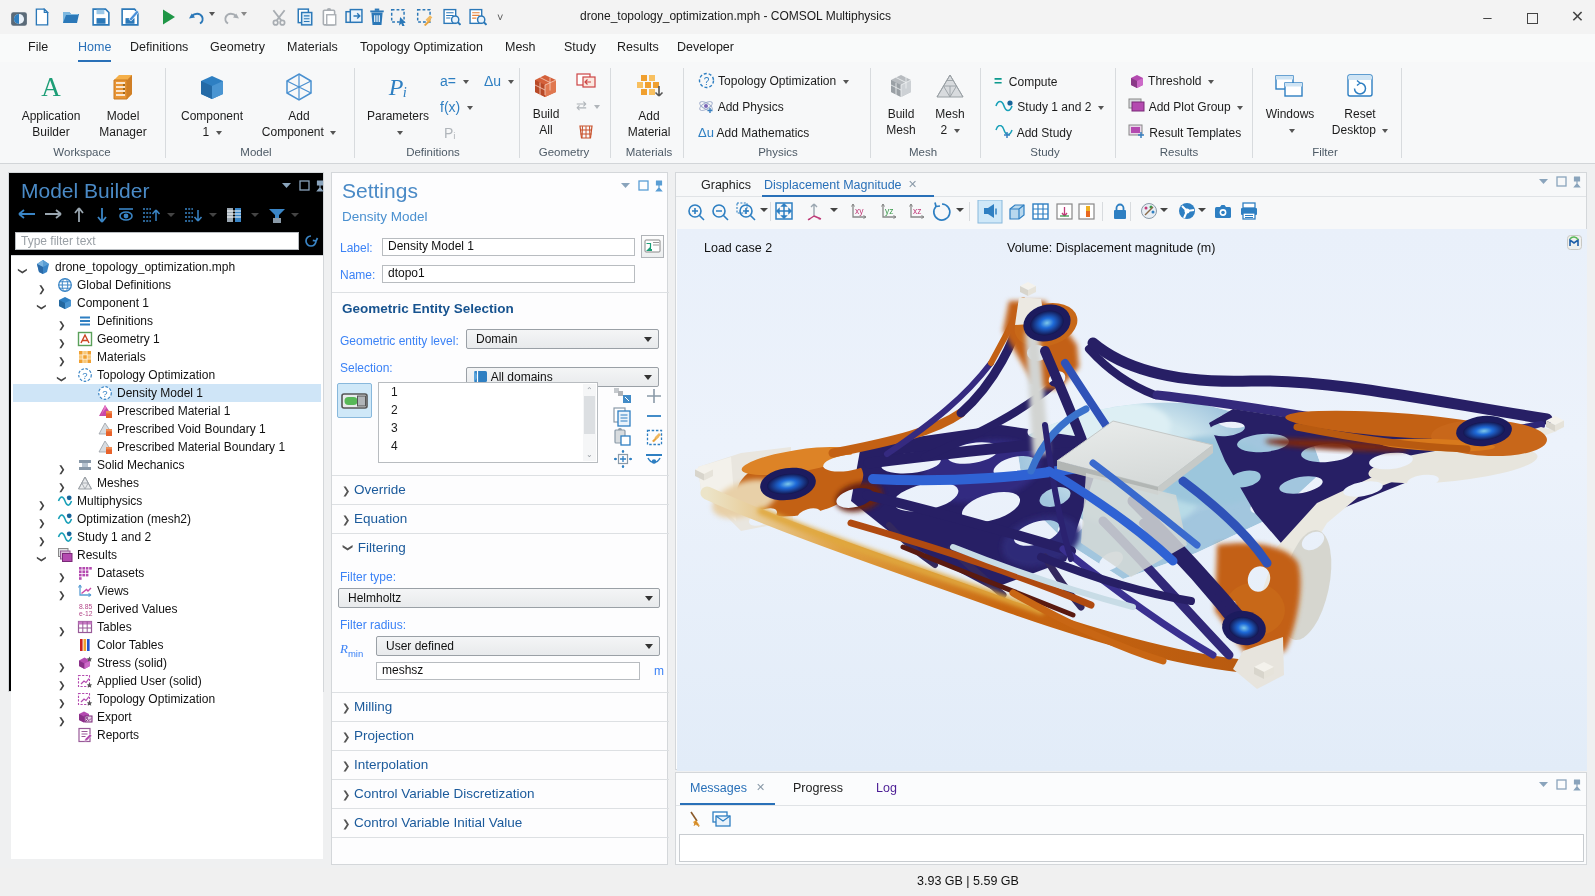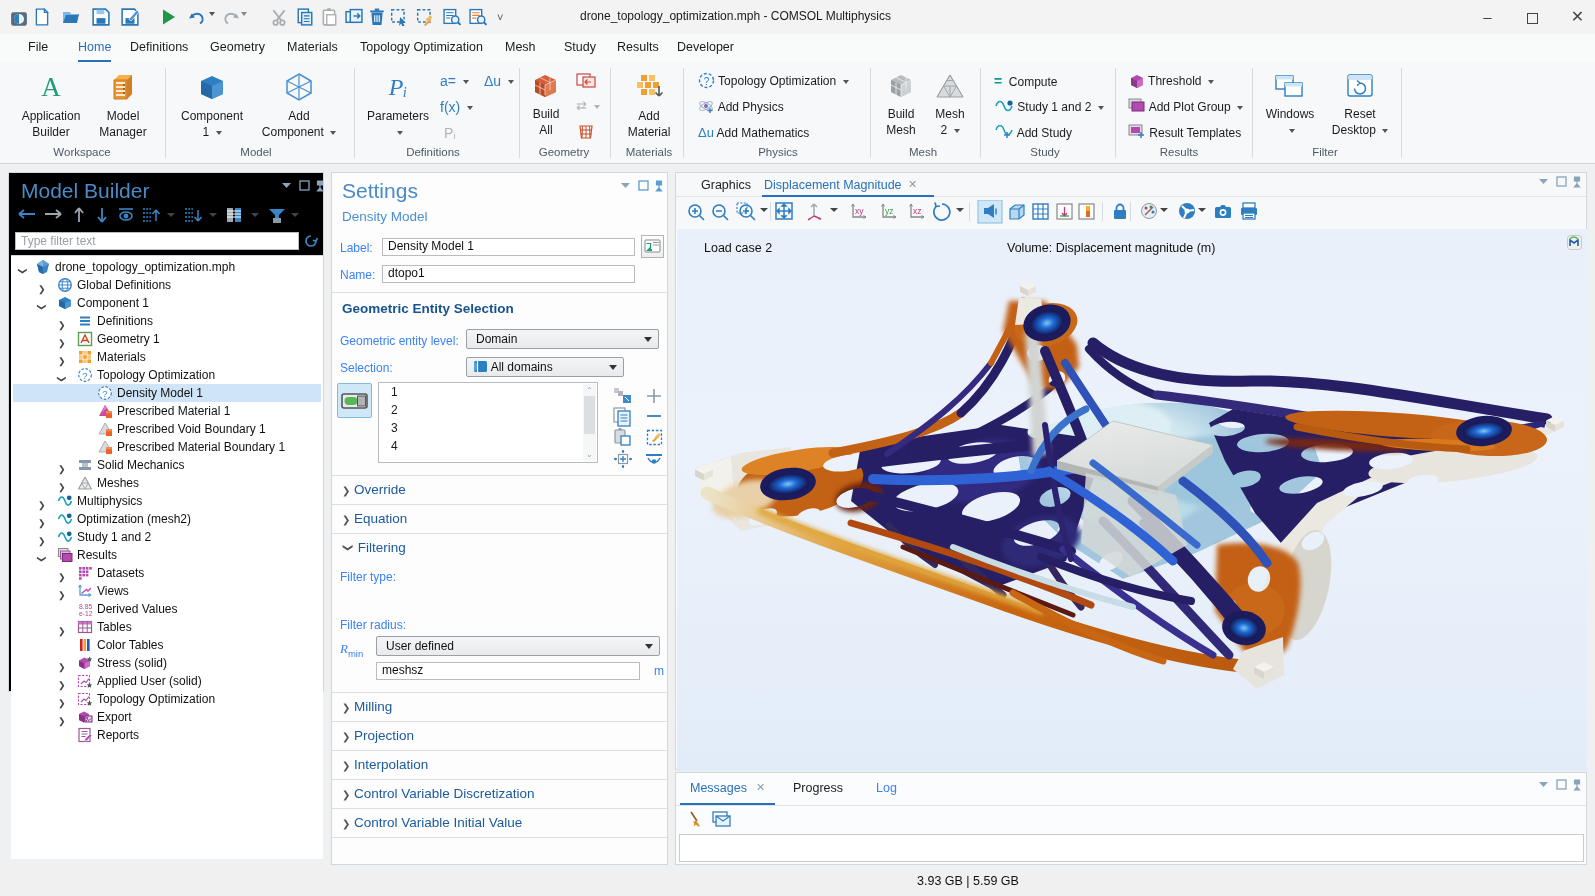--- a/index.html
+++ b/index.html
@@ -608,21 +608,21 @@
         <path d="M2 13l5-5v3h1v2z" fill="#1d9e77"></path>
         <path d="M2.5 5.5h4v4" fill="none" stroke="#1d9e77" stroke-width="1.2"></path>
       </svg></div>
   <div class="slabel" style="left:8px;top:95px">Name:</div>
   <div class="sfield" style="left:50px;top:92px;width:253px;height:18px">dtopo1</div>
   <div class="ssep" style="left:0;top:119px;width:337px"></div>
   <div class="shead" style="left:10px;top:128px;font-size:13.5px">Geometric Entity Selection</div>
   <div class="slabel" style="left:8px;top:161px">Geometric entity level:</div>
   <div class="sdrop" style="left:134px;top:156px;width:193px;height:20px;line-height:19px"><span style="margin-left:9px">Domain</span><span class="darr"></span></div>
   <div class="slabel" style="left:8px;top:188px">Selection:</div>
-  <div class="sdrop" style="left:134px;top:184px;width:158px;height:20px;line-height:19px"><svg width="15" height="13" viewBox="0 0 15 13" style="vertical-align:-2px;margin-left:6px">
+  <div class="sdrop" style="left:134px;top:194px;width:193px;height:20px;line-height:19px"><svg width="15" height="13" viewBox="0 0 15 13" style="vertical-align:-2px;margin-left:6px">
         <rect x="1" y="1" width="13" height="11" rx="1.5" fill="#2e7fc2"></rect>
         <path d="M4.5 1v11" stroke="#fff" stroke-width="1.2"></path>
         <path d="M1 1l3 4v3l-3 4z" fill="#5aa4dc"></path>
       </svg> All domains<span class="darr"></span></div>
   <div style="position:absolute;left:5px;top:210px;width:35px;height:35px;background:#cfe8f8;border:1px solid #88b8dc;border-radius:2px">
     <svg width="27" height="16" viewBox="0 0 27 16" style="margin:9px 3px">
         <rect x="1" y="1" width="25" height="14" rx="2" fill="#e8eaec" stroke="#555" stroke-width="1.6"></rect>
         <rect x="3.5" y="4" width="13" height="8" rx="4" fill="#58b858"></rect>
         <rect x="16.5" y="3" width="8" height="10" fill="#b0b4b8" stroke="#555" stroke-width="1"></rect>
       </svg>
@@ -678,20 +678,21 @@
         <path d="M4 7c3 6 9 6 12 0" fill="none" stroke="#2e7fc2" stroke-width="1.5"></path>
         <circle cx="10" cy="10.5" r="2.2" fill="#2e7fc2"></circle>
       </svg></div>
   <div class="ssep" style="left:0;top:302px;width:337px"></div>
   <div class="ssec" style="left:10px;top:309px"><span class="schev">❯</span>Override</div>
   <div class="ssep" style="left:0;top:331px;width:337px"></div>
   <div class="ssec" style="left:10px;top:338px"><span class="schev">❯</span>Equation</div>
   <div class="ssep" style="left:0;top:360px;width:337px"></div>
   <div class="ssec" style="left:10px;top:367px"><span class="schev" style="display:inline-block;transform:rotate(90deg) translateX(1px)">❯</span> Filtering</div>
   <div class="slabel" style="left:8px;top:397px">Filter type:</div>
+  <div class="sdrop" style="left:6px;top:415px;width:322px;height:20px;line-height:19px"><span style="margin-left:9px">Helmholtz</span><span class="darr"></span></div>
   <div class="slabel" style="left:8px;top:445px">Filter radius:</div>
   <div class="slabel" style="left:8px;top:468px;font-family:'Liberation Serif',serif;font-style:italic;font-size:13px">R<sub style="font-size:9.5px;font-style:normal;font-family:'Liberation Sans',sans-serif">min</sub></div>
   <div class="sdrop" style="left:44px;top:463px;width:284px;height:20px;line-height:19px"><span style="margin-left:9px">User defined</span><span class="darr"></span></div>
   <div class="sfield" style="left:44px;top:489px;width:264px;height:18px">meshsz</div>
   <div class="slabel" style="left:322px;top:491px">m</div>
   <div class="ssep" style="left:0;top:519px;width:337px"></div>
   <div class="ssec" style="left:10px;top:526px"><span class="schev">❯</span>Milling</div>
   <div class="ssep" style="left:0;top:548px;width:337px"></div>
   <div class="ssec" style="left:10px;top:555px"><span class="schev">❯</span>Projection</div>
   <div class="ssep" style="left:0;top:577px;width:337px"></div>
@@ -1031,21 +1032,21 @@
           <path d="M11 5a4.5 4.5 0 0 0-8-1" stroke="#58b858" stroke-width="1.4" fill="none"></path>
         </svg></span>
   </div>
 </div>
 
 <div class="panel" id="msgpanel" style="left:675px;top:772px;width:912px;height:93px;background:#fbfcfd">
   <span style="position:absolute;left:14px;top:8px;font-size:12.5px;color:#2970b8">Messages</span>
   <span style="position:absolute;left:80px;top:8px;font-size:11px;color:#8a9aa8">✕</span>
   <span style="position:absolute;left:4px;top:30px;width:95px;height:2px;background:#2970b8"></span>
   <span style="position:absolute;left:117px;top:8px;font-size:12.5px;color:#222">Progress</span>
-  <span style="position:absolute;left:200px;top:8px;font-size:12.5px;color:#3b82f6">Log</span>
+  <span style="position:absolute;left:200px;top:8px;font-size:12.5px;color:#4c1d95">Log</span>
   <span class="pctrl" style="left:862px;top:6px"><svg width="44" height="12" viewBox="0 0 44 12">
         <path d="M1 3l4.5 5L10 3z" fill="#8aa4bc"></path>
         <rect x="19" y="1" width="9" height="9" fill="none" stroke="#8aa4bc" stroke-width="1.3"></rect>
         <path d="M39 1v7m-3-7h6m-5.5 0v4h5V1M39 8l-2.5 3h5z" stroke="#8aa4bc" stroke-width="1.2" fill="#8aa4bc"></path>
       </svg></span>
   <div style="position:absolute;left:0;top:32px;width:910px;height:1px;background:#e0e3e6"></div>
   <span style="position:absolute;left:12px;top:38px"><svg width="16" height="18" viewBox="0 0 16 18">
         <path d="M3 1l6 9" stroke="#8a5a2a" stroke-width="1.6"></path>
         <path d="M8 9l4 6-5-1-2-3z" fill="#e8a33d"></path>
         <path d="M7.5 10.5L11 16m-3.5-5l-1.5 4" stroke="#c07820" stroke-width="0.8"></path>

